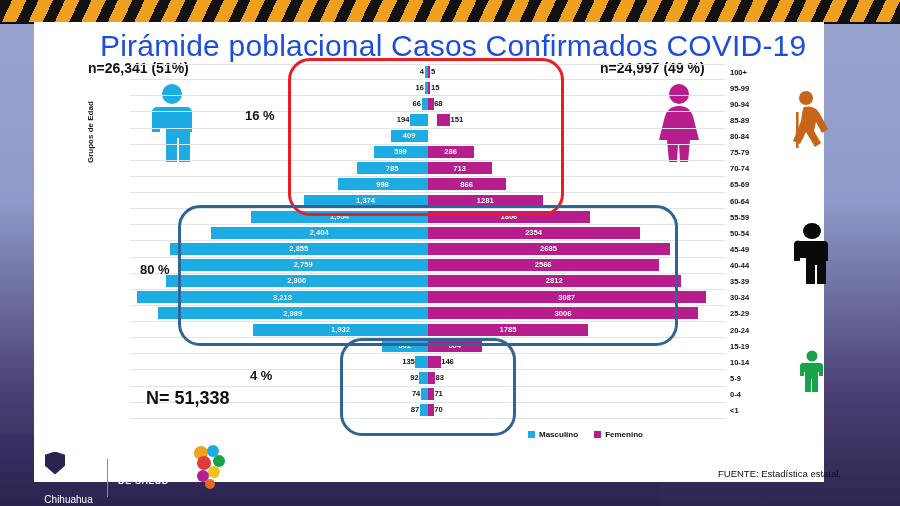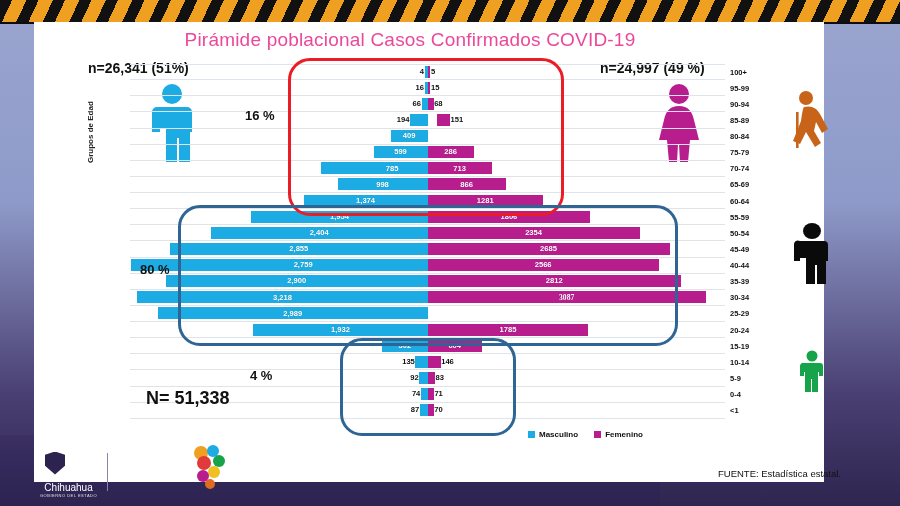--- a/index.html
+++ b/index.html
@@ -9,21 +9,21 @@
     background:linear-gradient(180deg,#9aa5cf 0%,#8e9ac9 40%,#4a3f72 78%,#2e2550 100%);
   }
   
   #hazard{position:absolute;left:0;top:0;width:900px;height:22px;
     background:repeating-linear-gradient(115deg,#111 0 11px,#f0a020 11px 24px);
     border-bottom:2px solid #0d0d0d;}
   
   #card{position:absolute;left:34px;top:22px;width:790px;height:460px;background:#fff;}
   
   #title{position:absolute;left:100px;top:29px;width:620px;text-align:center;
-    font-size:19px;color:#ec4899;white-space:nowrap;letter-spacing:.2px;}
+    font-size:30px;color:#1d4ed8;white-space:nowrap;letter-spacing:.2px;}
   
   .nhead{position:absolute;font-size:14px;font-weight:bold;color:#111;white-space:nowrap;}
   #n-male{left:88px;top:60px;}
   #n-female{left:600px;top:60px;}
   
   #axis-label{position:absolute;left:86px;top:163px;width:90px;
     transform:rotate(-90deg);transform-origin:left top;
     font-size:8px;color:#222;white-space:nowrap;font-weight:bold;}
   
   #plot{position:absolute;left:130px;top:64px;width:595px;height:355px;}
@@ -68,21 +68,21 @@
   
   .person{position:absolute;}
   #footer-strip{position:absolute;left:0;top:435px;width:660px;height:71px;
      background:linear-gradient(180deg,#3b2f63 0%,#2c2350 100%);}
   #brand{position:absolute;left:40px;top:446px;display:flex;align-items:center;gap:10px;}
   #shield{width:30px;height:34px;background:#fff;
     clip-path:polygon(50% 0,100% 14%,100% 62%,50% 100%,0 62%,0 14%);
     display:flex;align-items:center;justify-content:center;}
   #shield .inner{width:20px;height:23px;background:#2c2350;
     clip-path:polygon(50% 0,100% 14%,100% 62%,50% 100%,0 62%,0 14%);}
-  #chihuahua{font-size:10px;color:#fff;text-align:center;margin-top:2px;}
+  #chihuahua{font-size:10px;color:#fff;text-align:center;margin-top:14px;}
   #chihuahua small{display:block;font-size:4px;letter-spacing:.5px;opacity:.85;}
   #divider{width:1px;height:38px;background:#8a83ad;}
   #sec{color:#fff;line-height:1.25;}
   #sec .s1{font-size:6.5px;letter-spacing:1px;}
   #sec .s2{font-size:9px;font-weight:bold;letter-spacing:.6px;}
   #unidos{position:absolute;left:188px;top:444px;display:flex;align-items:center;gap:7px;}
   #map{width:44px;height:48px;position:relative;}
   #uv{color:#fff;line-height:1;}
   #uv .u1{font-size:17px;font-weight:bold;letter-spacing:.5px;}
   #uv .u2{font-size:16px;letter-spacing:.3px;}
@@ -191,21 +191,21 @@
         </div>
       </div>
       <div class="half right">
         <div class="bar f" style="width: 15.5152%;">
           <span class="val">286</span>
         </div>
       </div>
     </div>
     <div class="row">
       <div class="half left">
-        <div class="bar m" style="width: 23.7879%; padding-left: 36px;">
+        <div class="bar m" style="width: 23.7879%;">
           <span class="val">785</span>
         </div>
       </div>
       <div class="half right">
         <div class="bar f" style="width: 21.6061%;">
           <span class="val">713</span>
         </div>
       </div>
     </div>
     <div class="row">
@@ -263,21 +263,21 @@
         </div>
       </div>
       <div class="half right">
         <div class="bar f" style="width: 81.3636%;">
           <span class="val">2685</span>
         </div>
       </div>
     </div>
     <div class="row">
       <div class="half left">
-        <div class="bar m" style="width: 83.6061%; padding-left: 48px;">
+        <div class="bar m" style="width: 83.6061%;">
           <span class="val">2,759</span>
         </div>
       </div>
       <div class="half right">
         <div class="bar f" style="width: 77.7576%;">
           <span class="val">2566</span>
         </div>
       </div>
     </div>
     <div class="row">
@@ -292,29 +292,34 @@
         </div>
       </div>
     </div>
     <div class="row">
       <div class="half left">
         <div class="bar m" style="width: 97.5152%;">
           <span class="val">3,218</span>
         </div>
       </div>
       <div class="half right">
-        <div class="bar f" style="width: 93.5455%; font-family: Liberation Serif, serif;">
+        <div class="bar f" style="width: 93.5455%;">
           <span class="val">3087</span>
         </div>
       </div>
     </div>
     <div class="row">
       <div class="half left">
         <div class="bar m" style="width: 90.5758%;">
           <span class="val">2,989</span>
+        </div>
+      </div>
+      <div class="half right">
+        <div class="bar f" style="width: 91.0909%;">
+          <span class="val">3006</span>
         </div>
       </div>
     </div>
     <div class="row">
       <div class="half left">
         <div class="bar m" style="width: 58.5455%;">
           <span class="val">1,932</span>
         </div>
       </div>
       <div class="half right">

